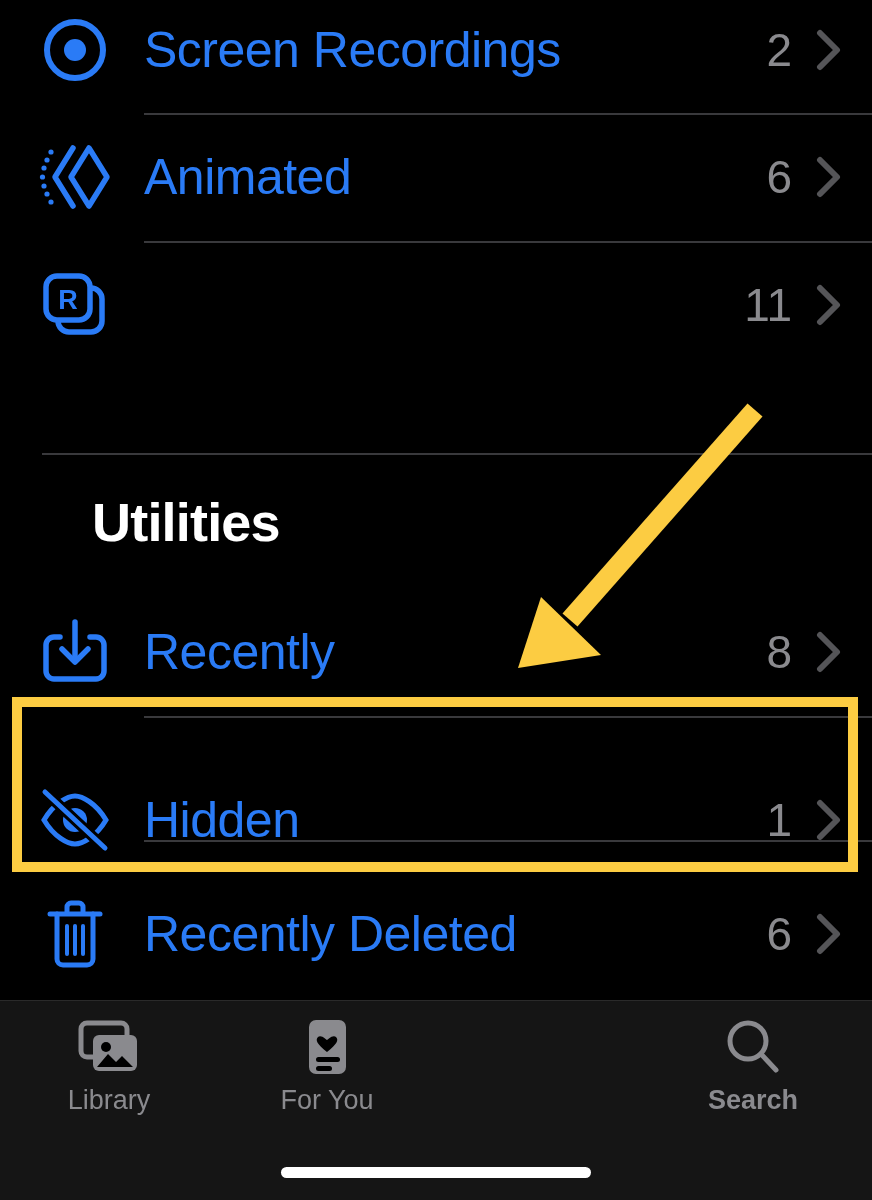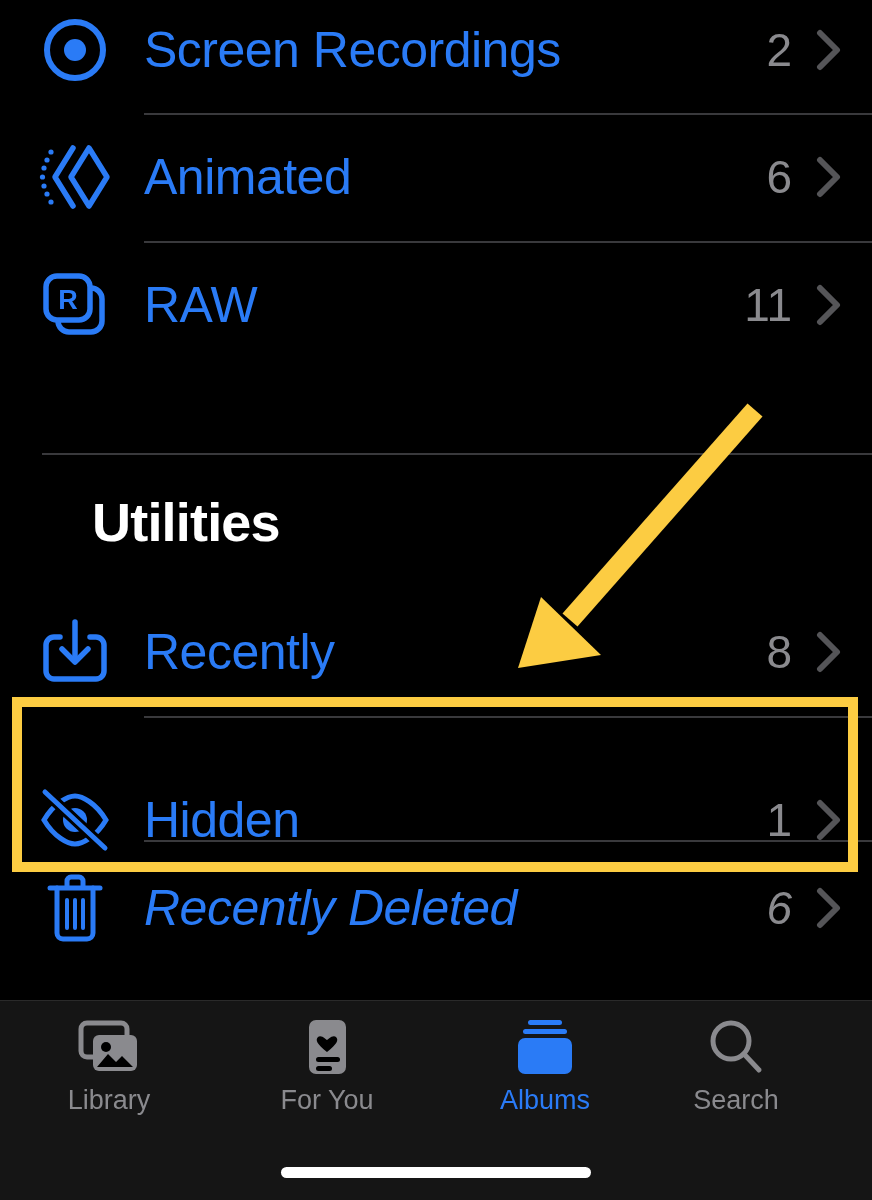--- a/index.html
+++ b/index.html
@@ -232,21 +232,20 @@
     <div class="separator" style="top:241px;"></div>
 
     <div class="row" style="top:241px;">
       <span class="row-icon">
         <svg width="70" height="70" viewBox="0 0 70 70">
           <rect x="18" y="18" width="44" height="44" rx="11" fill="none" stroke="#2A7BF6" stroke-width="5.5"></rect>
           <rect x="6" y="6" width="44" height="44" rx="11" fill="#000000" stroke="#2A7BF6" stroke-width="5.5"></rect>
           <text x="28" y="39" font-family="'Liberation Sans', sans-serif" font-size="27" font-weight="bold" fill="#2A7BF6" text-anchor="middle">R</text>
         </svg>
       </span>
-      <span class="row-label">RAW</span>
       <span class="row-count">11</span>
       <span class="row-chevron">
         <svg width="26" height="44" viewBox="0 0 26 44">
           <polyline points="4,5 21,22 4,39" fill="none" stroke="#555558" stroke-width="6" stroke-linecap="round" stroke-linejoin="round"></polyline>
         </svg>
       </span>
     </div>
 
     <div class="separator wide" style="top:453px;"></div>
 
@@ -282,21 +281,21 @@
       <span class="row-label">Hidden</span>
       <span class="row-count">1</span>
       <span class="row-chevron">
         <svg width="26" height="44" viewBox="0 0 26 44">
           <polyline points="4,5 21,22 4,39" fill="none" stroke="#555558" stroke-width="6" stroke-linecap="round" stroke-linejoin="round"></polyline>
         </svg>
       </span>
     </div>
     <div class="separator" style="top:840px;"></div>
 
-    <div class="row" style="top:844px;font-style:italic;">
+    <div class="row" style="top:870px;">
       <span class="row-icon">
         <svg width="58" height="70" viewBox="0 0 58 70">
           <path d="M11,15 L11,60 A6,6 0 0,0 17,66 L41,66 A6,6 0 0,0 47,60 L47,15" fill="none" stroke="#2A7BF6" stroke-width="5" stroke-linecap="round"></path>
           <line x1="4" y1="15" x2="54" y2="15" stroke="#2A7BF6" stroke-width="5" stroke-linecap="round"></line>
           <path d="M21,15 L21,8 A4,4 0 0,1 25,4 L33,4 A4,4 0 0,1 37,8 L37,15" fill="none" stroke="#2A7BF6" stroke-width="5" stroke-linejoin="round"></path>
           <line x1="21" y1="27" x2="21" y2="55" stroke="#2A7BF6" stroke-width="4" stroke-linecap="round"></line>
           <line x1="29" y1="27" x2="29" y2="55" stroke="#2A7BF6" stroke-width="4" stroke-linecap="round"></line>
           <line x1="37" y1="27" x2="37" y2="55" stroke="#2A7BF6" stroke-width="4" stroke-linecap="round"></line>
         </svg>
       </span>
@@ -339,32 +338,22 @@
         <svg width="54" height="58" viewBox="0 0 54 58">
           <rect x="9" y="2" width="37" height="54" rx="7" fill="#8A8A8E"></rect>
           <path d="M27,22 C27,22 21,16 18,19 C15,22 17,26 27,34 C37,26 39,22 36,19 C33,16 27,22 27,22 Z" fill="#000000"></path>
           <rect x="16" y="39" width="24" height="5" rx="2.5" fill="#000000"></rect>
           <rect x="16" y="48" width="16" height="5" rx="2.5" fill="#000000"></rect>
         </svg>
       </span>
       <span class="tab-label">For You</span>
     </div>
 
-    <div class="tab active" style="left:436px;">
-      <span class="tab-icon">
-        <svg width="62" height="58" viewBox="0 0 62 58">
-          <rect x="14" y="2" width="34" height="5" rx="2.5" fill="#2A7BF6"></rect>
-          <rect x="9" y="11" width="44" height="5" rx="2.5" fill="#2A7BF6"></rect>
-          <rect x="4" y="20" width="54" height="36" rx="7" fill="#2A7BF6"></rect>
-        </svg>
-      </span>
-      <span class="tab-label">Albums</span>
-    </div>
-
-    <div class="tab" style="left:627px;">
+
+    <div class="tab" style="left:644px;font-weight:bold;">
       <span class="tab-icon">
         <svg width="58" height="58" viewBox="0 0 58 58">
           <circle cx="24" cy="23" r="18" fill="none" stroke="#8A8A8E" stroke-width="5"></circle>
           <line x1="37" y1="36" x2="52" y2="52" stroke="#8A8A8E" stroke-width="5" stroke-linecap="round"></line>
         </svg>
       </span>
       <span class="tab-label">Search</span>
     </div>
 
     <div class="home-indicator"></div>

